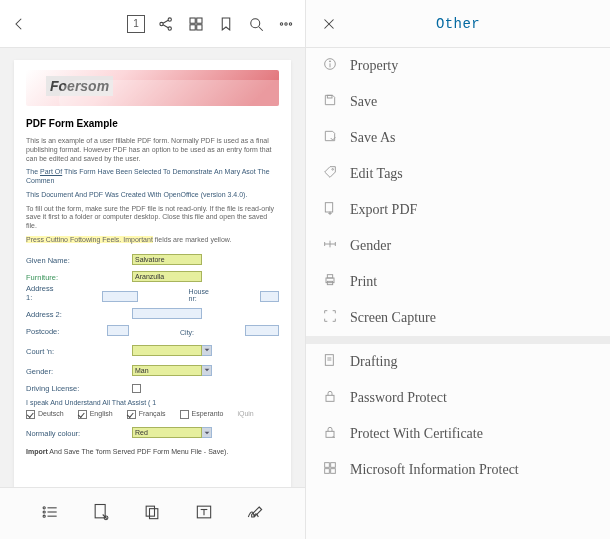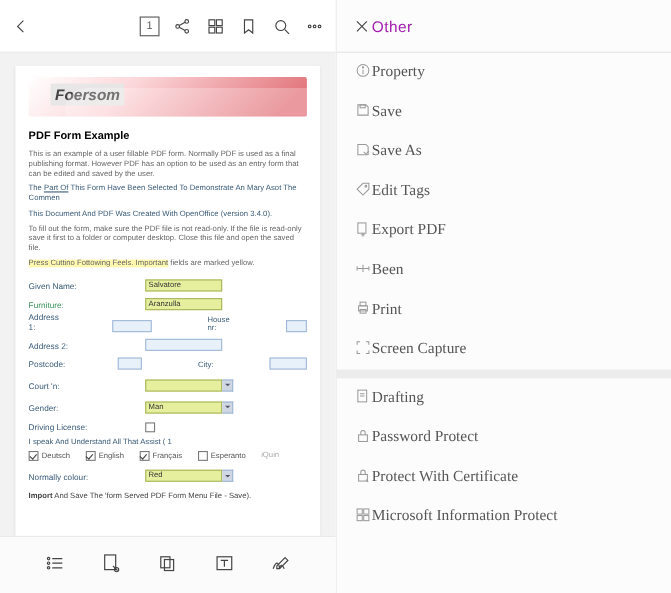--- a/index.html
+++ b/index.html
@@ -117,25 +117,25 @@
     background:#fcfcfc;
     border-left:1px solid #e5e5e5;
     display:flex; flex-direction:column;
   }
   .right-header {
     height:48px;
     border-bottom:1px solid #e5e5e5;
     display:flex; align-items:center;
     padding:0 14px;
   }
-  .rh-title { flex:1; font-size:14px; color:#a21caf; font-family: Liberation Sans, sans-serif; letter-spacing:0.4px; }
+  .rh-title { flex:1; text-align:center; font-size:14px; color:#0369a1; font-family: Liberation Mono, monospace; letter-spacing:0.4px; }
   .menu-list { flex:1; overflow:hidden; }
   .menu-item {
     height:36px; display:flex; align-items:center;
-    padding: 0 16px; 
+    padding: 0 16px; gap:12px;
     font-size:14px; font-family: Georgia, serif; color:#555;
   }
   .menu-item .mi-icon svg { width:16px; height:16px; stroke:#999; fill:none; stroke-width:1.4; }
   .sep { height:8px; background:#ececec; }
 </style>
 </head>
 <body>
 
 <div class="left-pane">
 
@@ -378,21 +378,21 @@
           </svg></span>
       <span>Export PDF</span>
     </div>
     <div class="menu-item">
       <span class="mi-icon"><svg viewBox="0 0 24 24">
             <line x1="4" y1="12" x2="20" y2="12"></line>
             <line x1="12" y1="7" x2="12" y2="17"></line>
             <line x1="4" y1="9" x2="4" y2="15"></line>
             <line x1="20" y1="9" x2="20" y2="15"></line>
           </svg></span>
-      <span>Been</span>
+      <span>Gender</span>
     </div>
     <div class="menu-item">
       <span class="mi-icon"><svg viewBox="0 0 24 24">
             <rect x="6" y="9" width="12" height="7"></rect>
             <rect x="8" y="4" width="8" height="5"></rect>
             <rect x="8" y="14" width="8" height="5"></rect>
           </svg></span>
       <span>Print</span>
     </div>
     <div class="menu-item">

